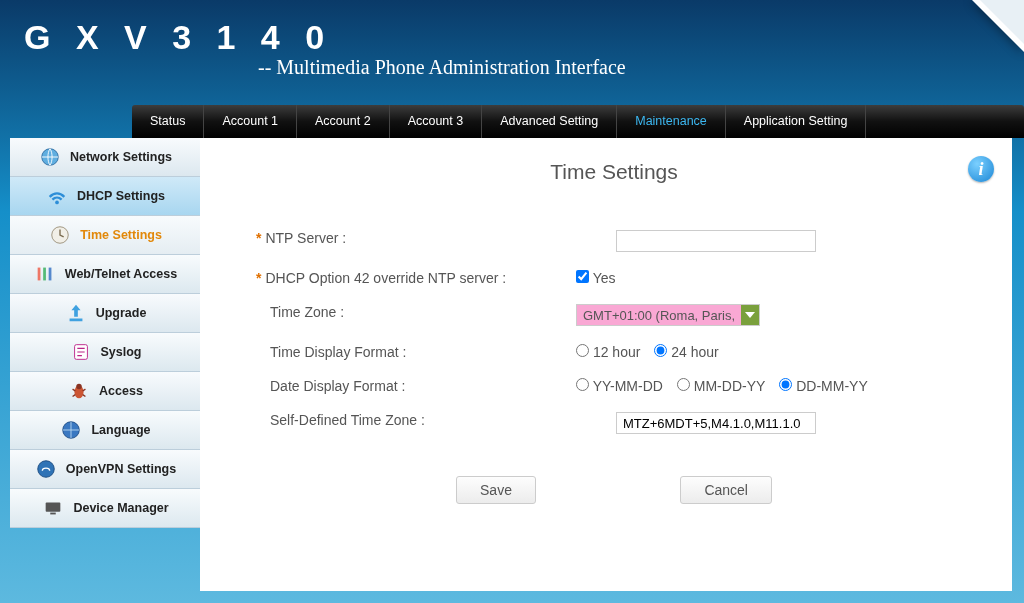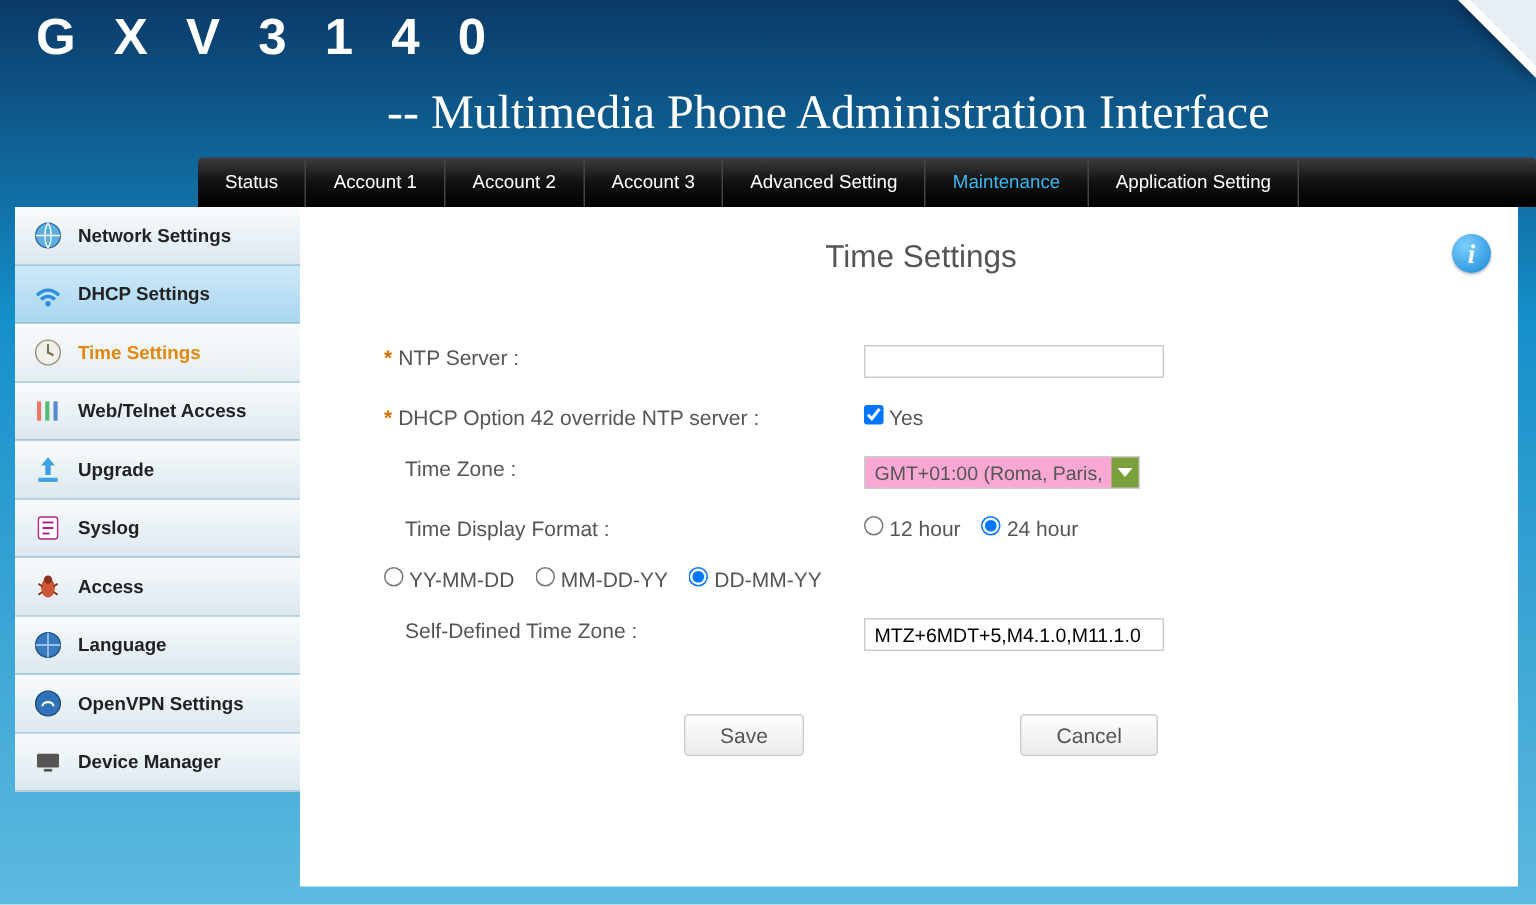--- a/index.html
+++ b/index.html
@@ -16,25 +16,26 @@
     position: relative;
     padding-left: 24px;
   }
   .brand {
     color: #fff;
     font-size: 34px;
     font-weight: bold;
     letter-spacing: 8px;
     padding-top: 6px;
     display: inline-block;
+    margin-top: 12px;
   }
   .subtitle {
     color: #fff;
     font-family: Georgia, serif;
-    font-size: 32px;
+    font-size: 20px;
     position: absolute;
     left: 258px;
     top: 56px;
   }
   .page-curl {
     position: absolute;
     top: 0;
     right: 0;
     width: 52px;
     height: 52px;
@@ -90,20 +91,21 @@
     display: flex;
     align-items: center;
     gap: 8px;
     padding: 0 10px;
     font-size: 12.5px;
     font-weight: bold;
     color: #222;
     background: linear-gradient(to bottom,#f8fbfd 0,#dce8ef 100%);
     border-bottom: 1px solid #bccedb;
     cursor: pointer;
+    justify-content: center;
   }
   .side-item.hover {
     background: linear-gradient(to bottom,#cfe9f8 0,#a8d6f0 100%);
   }
   .side-item.selected {
     color: #e2880a;
     background: linear-gradient(to bottom,#f8fbfd 0,#e5edf2 100%);
   }
   .side-icon {
     width: 24px;
@@ -158,20 +160,21 @@
   }
   .form-row .reqstar { color:#e07000; font-weight:bold; margin-right:4px; }
   .form-row .ctl-col { flex:1; }
   input[type=text] {
     border:1px solid #ccc;
     height:22px;
     padding:2px 6px;
     font-size:13px;
     width:200px;
     background:#fff;
+    margin-left:40px;
   }
   .select-box {
     display:inline-flex;
     align-items:center;
     border:1px solid #ccc;
     height:22px;
     background:#f9a8d4;
     font-size:13px;
   }
   .select-box span { padding:0 6px; }
@@ -343,20 +346,21 @@
       </div>
     </div>
   </div>
 
   <div class="form-row">
     <div class="label-col" style="padding-left:14px;"><span>Time Display Format :</span></div>
     <div class="ctl-col radio-group" id="timeformat-opts"><label><input type="radio" name="timeformat" style=""> 12 hour</label><label><input type="radio" name="timeformat" checked="" style=""> 24 hour</label></div>
   </div>
 
   <div class="form-row">
+    <div class="label-col" style="padding-left:14px;"><span>Date Display Format :</span></div>
     <div class="ctl-col radio-group" id="dateformat-opts"><label><input type="radio" name="dateformat" style=""> YY-MM-DD</label><label><input type="radio" name="dateformat" style=""> MM-DD-YY</label><label><input type="radio" name="dateformat" checked="" style=""> DD-MM-YY</label></div>
   </div>
 
   <div class="form-row">
     <div class="label-col" style="padding-left:14px;"><span>Self-Defined Time Zone :</span></div>
     <div class="ctl-col"><input type="text" value="MTZ+6MDT+5,M4.1.0,M11.1.0" style=""></div>
   </div>
 
   <div class="btnrow">
     <button class="btn">Save</button>

